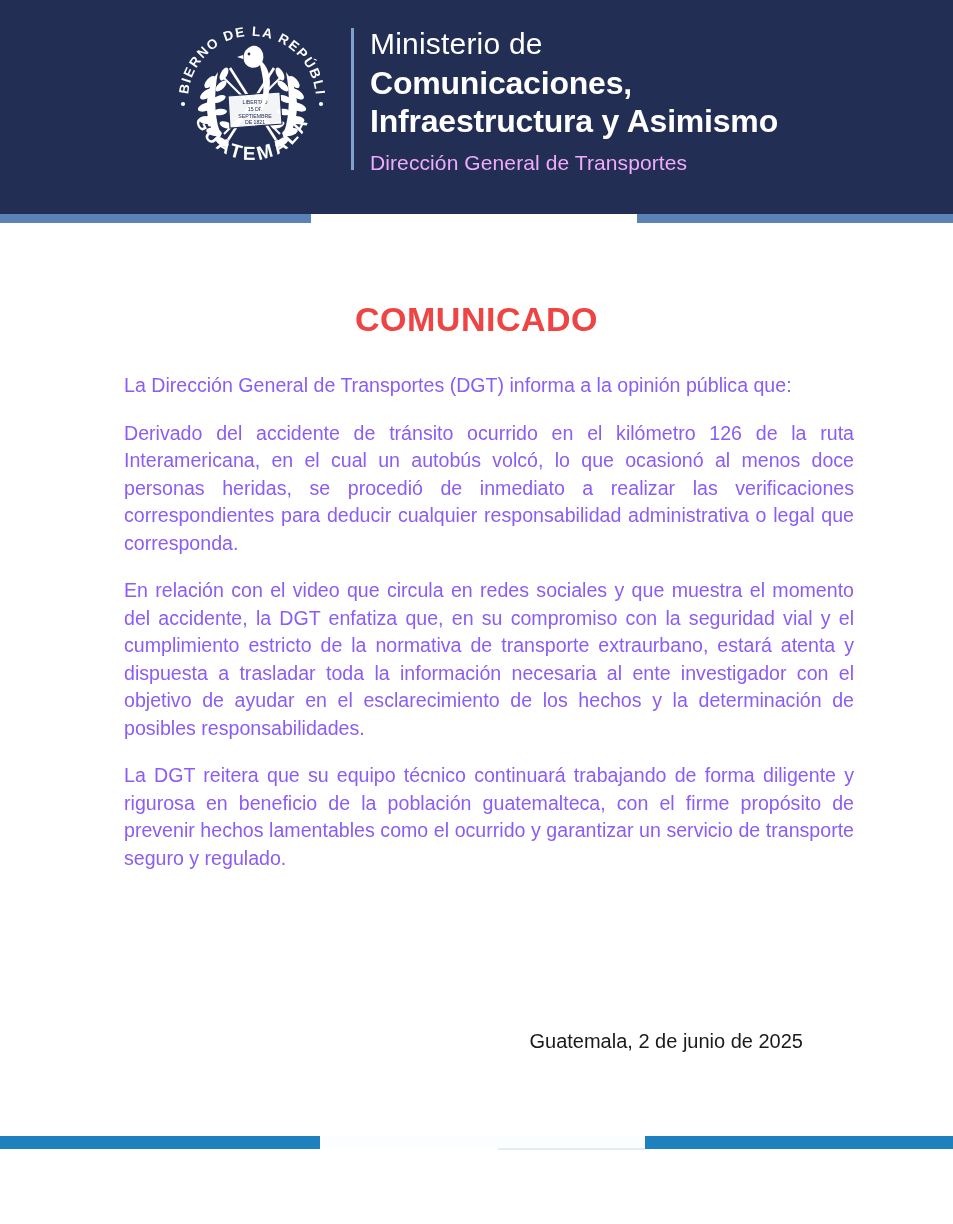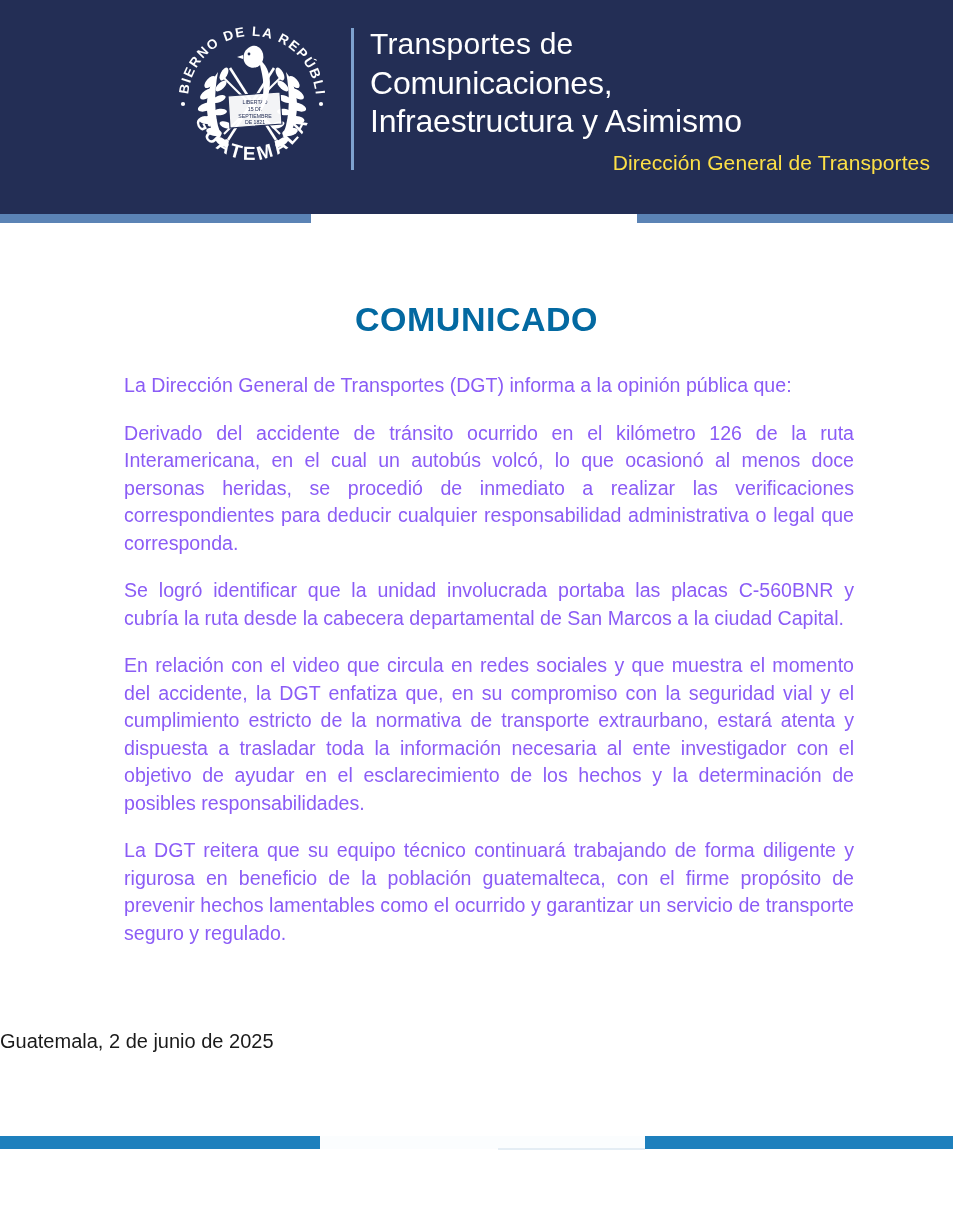--- a/index.html
+++ b/index.html
@@ -60,34 +60,33 @@
     color:#ffffff;
     font-size:30px;
     font-weight:400;
     letter-spacing:0.2px;
     line-height:40px;
     white-space:nowrap;
   }
   .ministry-strong {
     color:#ffffff;
     font-size:32px;
-    font-weight:normal;
+    font-weight:bold;
     line-height:38px;
     letter-spacing:-0.2px;
     white-space:nowrap;
   }
   #dgt-line {
-    color:#fde047;
+    color:#f0abfc;
     font-size:21px;
     font-weight:400;
     line-height:30px;
     margin-top:8px;
     letter-spacing:0.1px;
     white-space:nowrap;
-    text-align:right;
   }
 
   
   .hdr-stripe {
     position:absolute;
     top:214px;
     height:9px;
     background:#5b83b5;
   }
   .hdr-stripe.left  { left:0;     width:311px; }
@@ -100,21 +99,21 @@
   }
 
   
   #doc-title {
     position:absolute;
     left:0; top:300px;
     width:953px;
     text-align:center;
     font-size:34px;
     font-weight:bold;
-    color:#0369a1;
+    color:#ef4444;
     letter-spacing:0.5px;
   }
 
   #body-copy {
     position:absolute;
     left:124px; top:372px;
     width:730px;
   }
   #body-copy p {
     font-size:19.6px;
@@ -124,21 +123,21 @@
     text-justify:inter-word;
     margin-bottom:20px;
     hyphens:none;
   }
   #body-copy p:last-child { margin-bottom:16px; }
 
   #signoff {
     position:absolute;
     left:0; top:1030px;
     width:803px;
-    text-align:left;
+    text-align:right;
     font-size:20px;
     color:#1a1a1a;
   }
 
   
   .ftr-stripe {
     position:absolute;
     top:1136px;
     height:13px;
     background:#1e80bd;
@@ -246,39 +245,38 @@
                      C 95 88, 97 72, 94 58 C 93 52, 91 47, 92 44 Z"></path>
             <circle cx="81" cy="38" r="1.4" fill="#232e55"></circle>
             <path d="M75 39 L69 41 L75 43 Z"></path>
           </g>
         </svg>
       </div>
 
       <div id="header-divider"></div>
 
       <div id="header-text">
-        <div id="ministry-line">Transportes de</div>
+        <div id="ministry-line">Ministerio de</div>
         <div class="ministry-strong">Comunicaciones,</div>
         <div class="ministry-strong">Infraestructura y Asimismo</div>
         <div id="dgt-line">Dirección General de Transportes</div>
       </div>
 
     </div>
   </div>
 
   <div class="hdr-stripe left"></div>
   <div class="hdr-gap"></div>
   <div class="hdr-stripe right"></div>
 
   <div id="doc-title">COMUNICADO</div>
 
   <div id="body-copy">
     <p>La Dirección General de Transportes (DGT) informa a la opinión pública que:</p>
     <p>Derivado del accidente de tránsito ocurrido en el kilómetro 126 de la ruta Interamericana, en el cual un autobús volcó, lo que ocasionó al menos doce personas heridas, se procedió de inmediato a realizar las verificaciones correspondientes para deducir cualquier responsabilidad administrativa o legal que corresponda.</p>
-    <p>Se logró identificar que la unidad involucrada portaba las placas C-560BNR y cubría la ruta desde la cabecera departamental de San Marcos a la ciudad Capital.</p>
     <p>En relación con el video que circula en redes sociales y que muestra el momento del accidente, la DGT enfatiza que, en su compromiso con la seguridad vial y el cumplimiento estricto de la normativa de transporte extraurbano, estará atenta y dispuesta a trasladar toda la información necesaria al ente investigador con el objetivo de ayudar en el esclarecimiento de los hechos y la determinación de posibles responsabilidades.</p>
     <p>La DGT reitera que su equipo técnico continuará trabajando de forma diligente y rigurosa en beneficio de la población guatemalteca, con el firme propósito de prevenir hechos lamentables como el ocurrido y garantizar un servicio de transporte seguro y regulado.</p>
   </div>
 
   <div id="signoff">Guatemala, 2 de junio de 2025</div>
 
   <div class="ftr-softfill"></div>
   <div class="ftr-stripe left"></div>
   <div class="ftr-hairline"></div>
   <div class="ftr-stripe right"></div>

